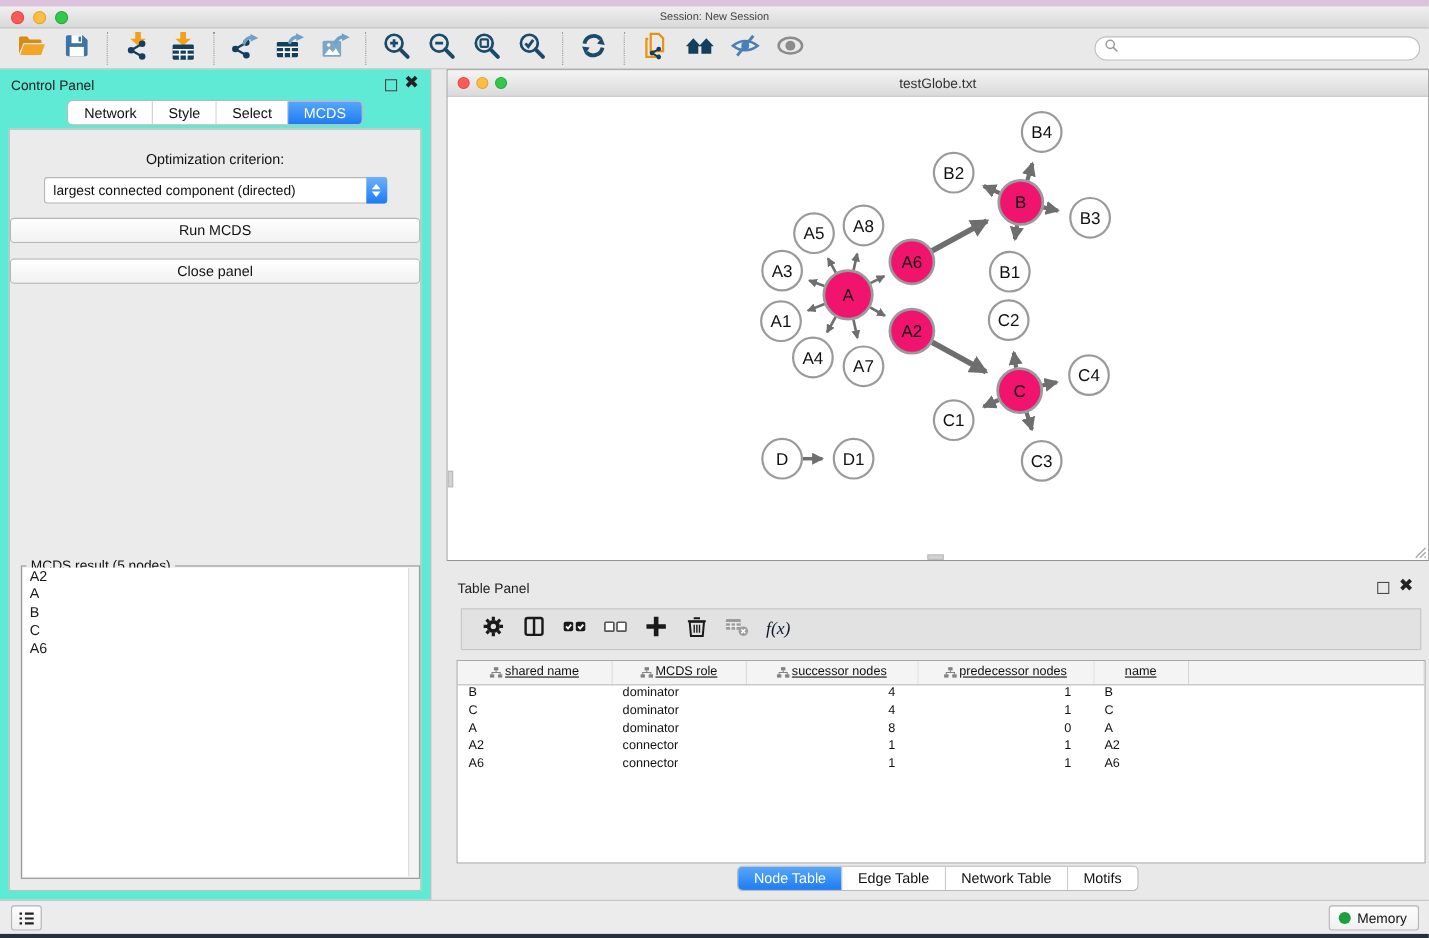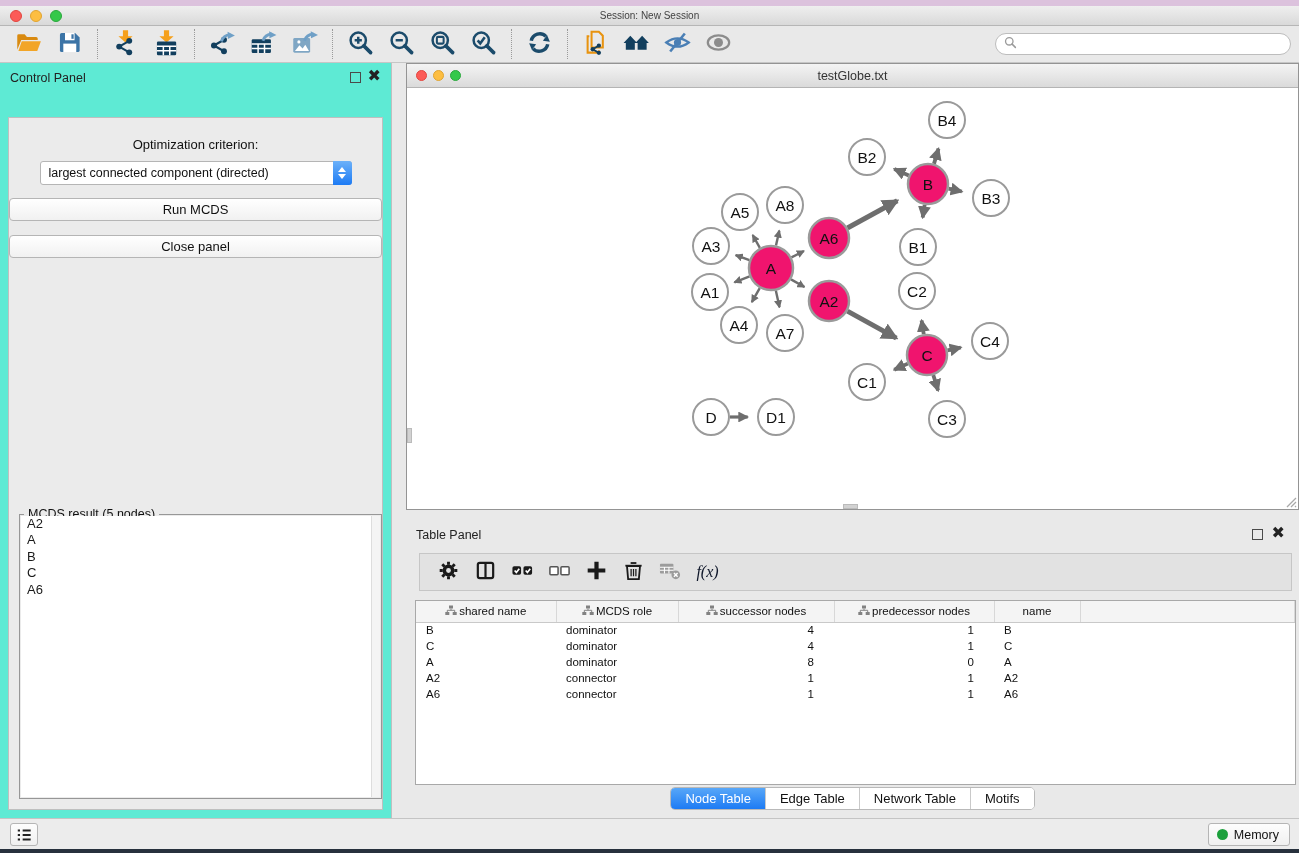--- a/index.html
+++ b/index.html
@@ -112,21 +112,21 @@
   .fx-label { font-family:"Liberation Serif","DejaVu Serif",serif; font-style:italic; font-size:16px; color:#0f172a; }
   #tp-table {
     position:absolute; left:9px; top:80px; width:881px; height:185px;
     background:#fff; border:1px solid #a8a8a8; overflow:hidden;
   }
   #tp-table table { border-collapse:collapse; width:100%; table-layout:fixed; }
   #tp-table th {
     height:21px; background:#f4f4f4; border-bottom:1px solid #c9c9c9; border-right:1px solid #d8d8d8;
     font-size:11.5px; font-weight:normal; color:#111; text-align:center; white-space:nowrap; overflow:hidden; cursor:pointer;
   }
-  #tp-table th .th-inner { display:flex; align-items:flex-start; justify-content:center; gap:2px; }
+  #tp-table th .th-inner { display:flex; align-items:flex-end; justify-content:center; gap:2px;text-decoration:underline; }
   #tp-table td {
     height:16px; font-size:11.5px; color:#111; white-space:nowrap; overflow:hidden; padding:0 10px; cursor:default;
   }
   #tp-table td.num { text-align:right; padding-right:20px; }
   #tp-tabs { position:absolute; left:0; top:267px; width:100%; display:flex; justify-content:center; }
   
   #status-bar {
     position:absolute; left:0; top:818px; width:1299px; height:31px;
     background:#ececec; border-top:1px solid #c4c4c4;
   }
@@ -321,20 +321,28 @@
     </span>
     <input placeholder="" style="">
   </div>
 </div>
 
 <div id="control-panel">
   <div class="panel-head">
     <span class="ptitle">Control Panel</span>
     <span class="float-btn" id="cp-float"></span>
     <span class="close-btn" id="cp-close">✖</span>
+  </div>
+  <div class="seg-tabs">
+    <div class="seg-wrap" id="cp-tabs">
+        <div class="seg-tab">Network</div>
+        <div class="seg-tab">Style</div>
+        <div class="seg-tab">Select</div>
+        <div class="seg-tab active">MCDS</div>
+      </div>
   </div>
   <div id="cp-content">
     <div id="opt-label">Optimization criterion:</div>
     <div id="criterion-select">
       <span class="sel-text">largest connected component (directed)</span>
       <span class="stepper">
           <span class="up"></span>
           <span class="down"></span>
         </span>
     </div>

